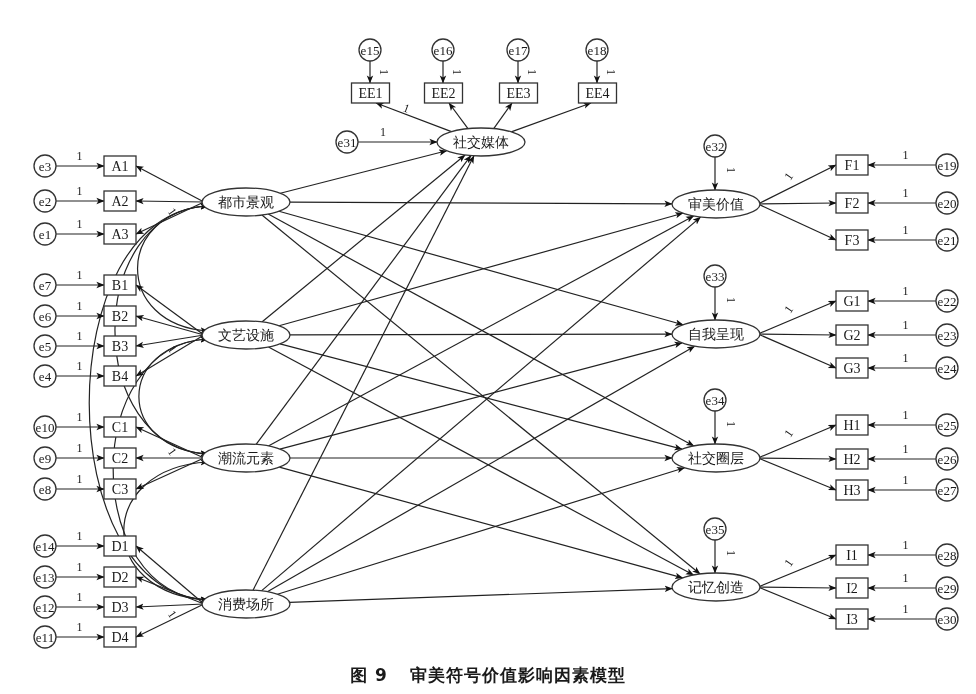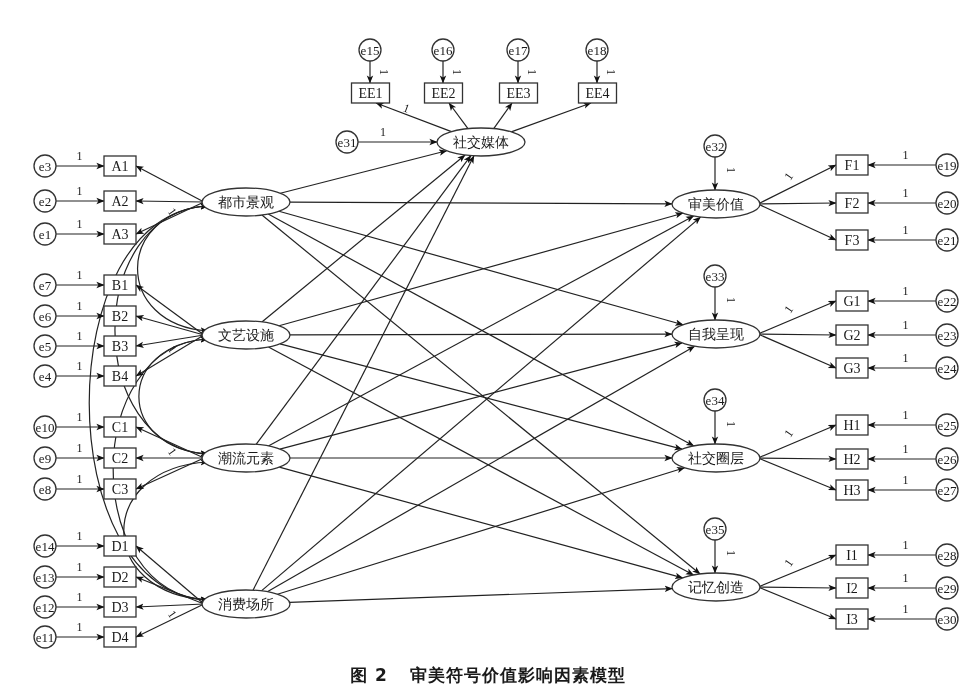--- a/index.html
+++ b/index.html
@@ -462,14 +462,14 @@
         <text x="715" y="404.5" text-anchor="middle">e34</text>
       </g>
       <g class="err">
         <circle cx="715" cy="529" r="11" class="shape"></circle>
         <text x="715" y="533.5" text-anchor="middle">e35</text>
       </g>
     </g>
 </svg>
 
 <div id="caption">
-  <span class="num">图 2</span><span>审美符号价值影响因素模型</span>
+  <span class="num">图 9</span><span>审美符号价值影响因素模型</span>
 </div>
 
 </body></html>

